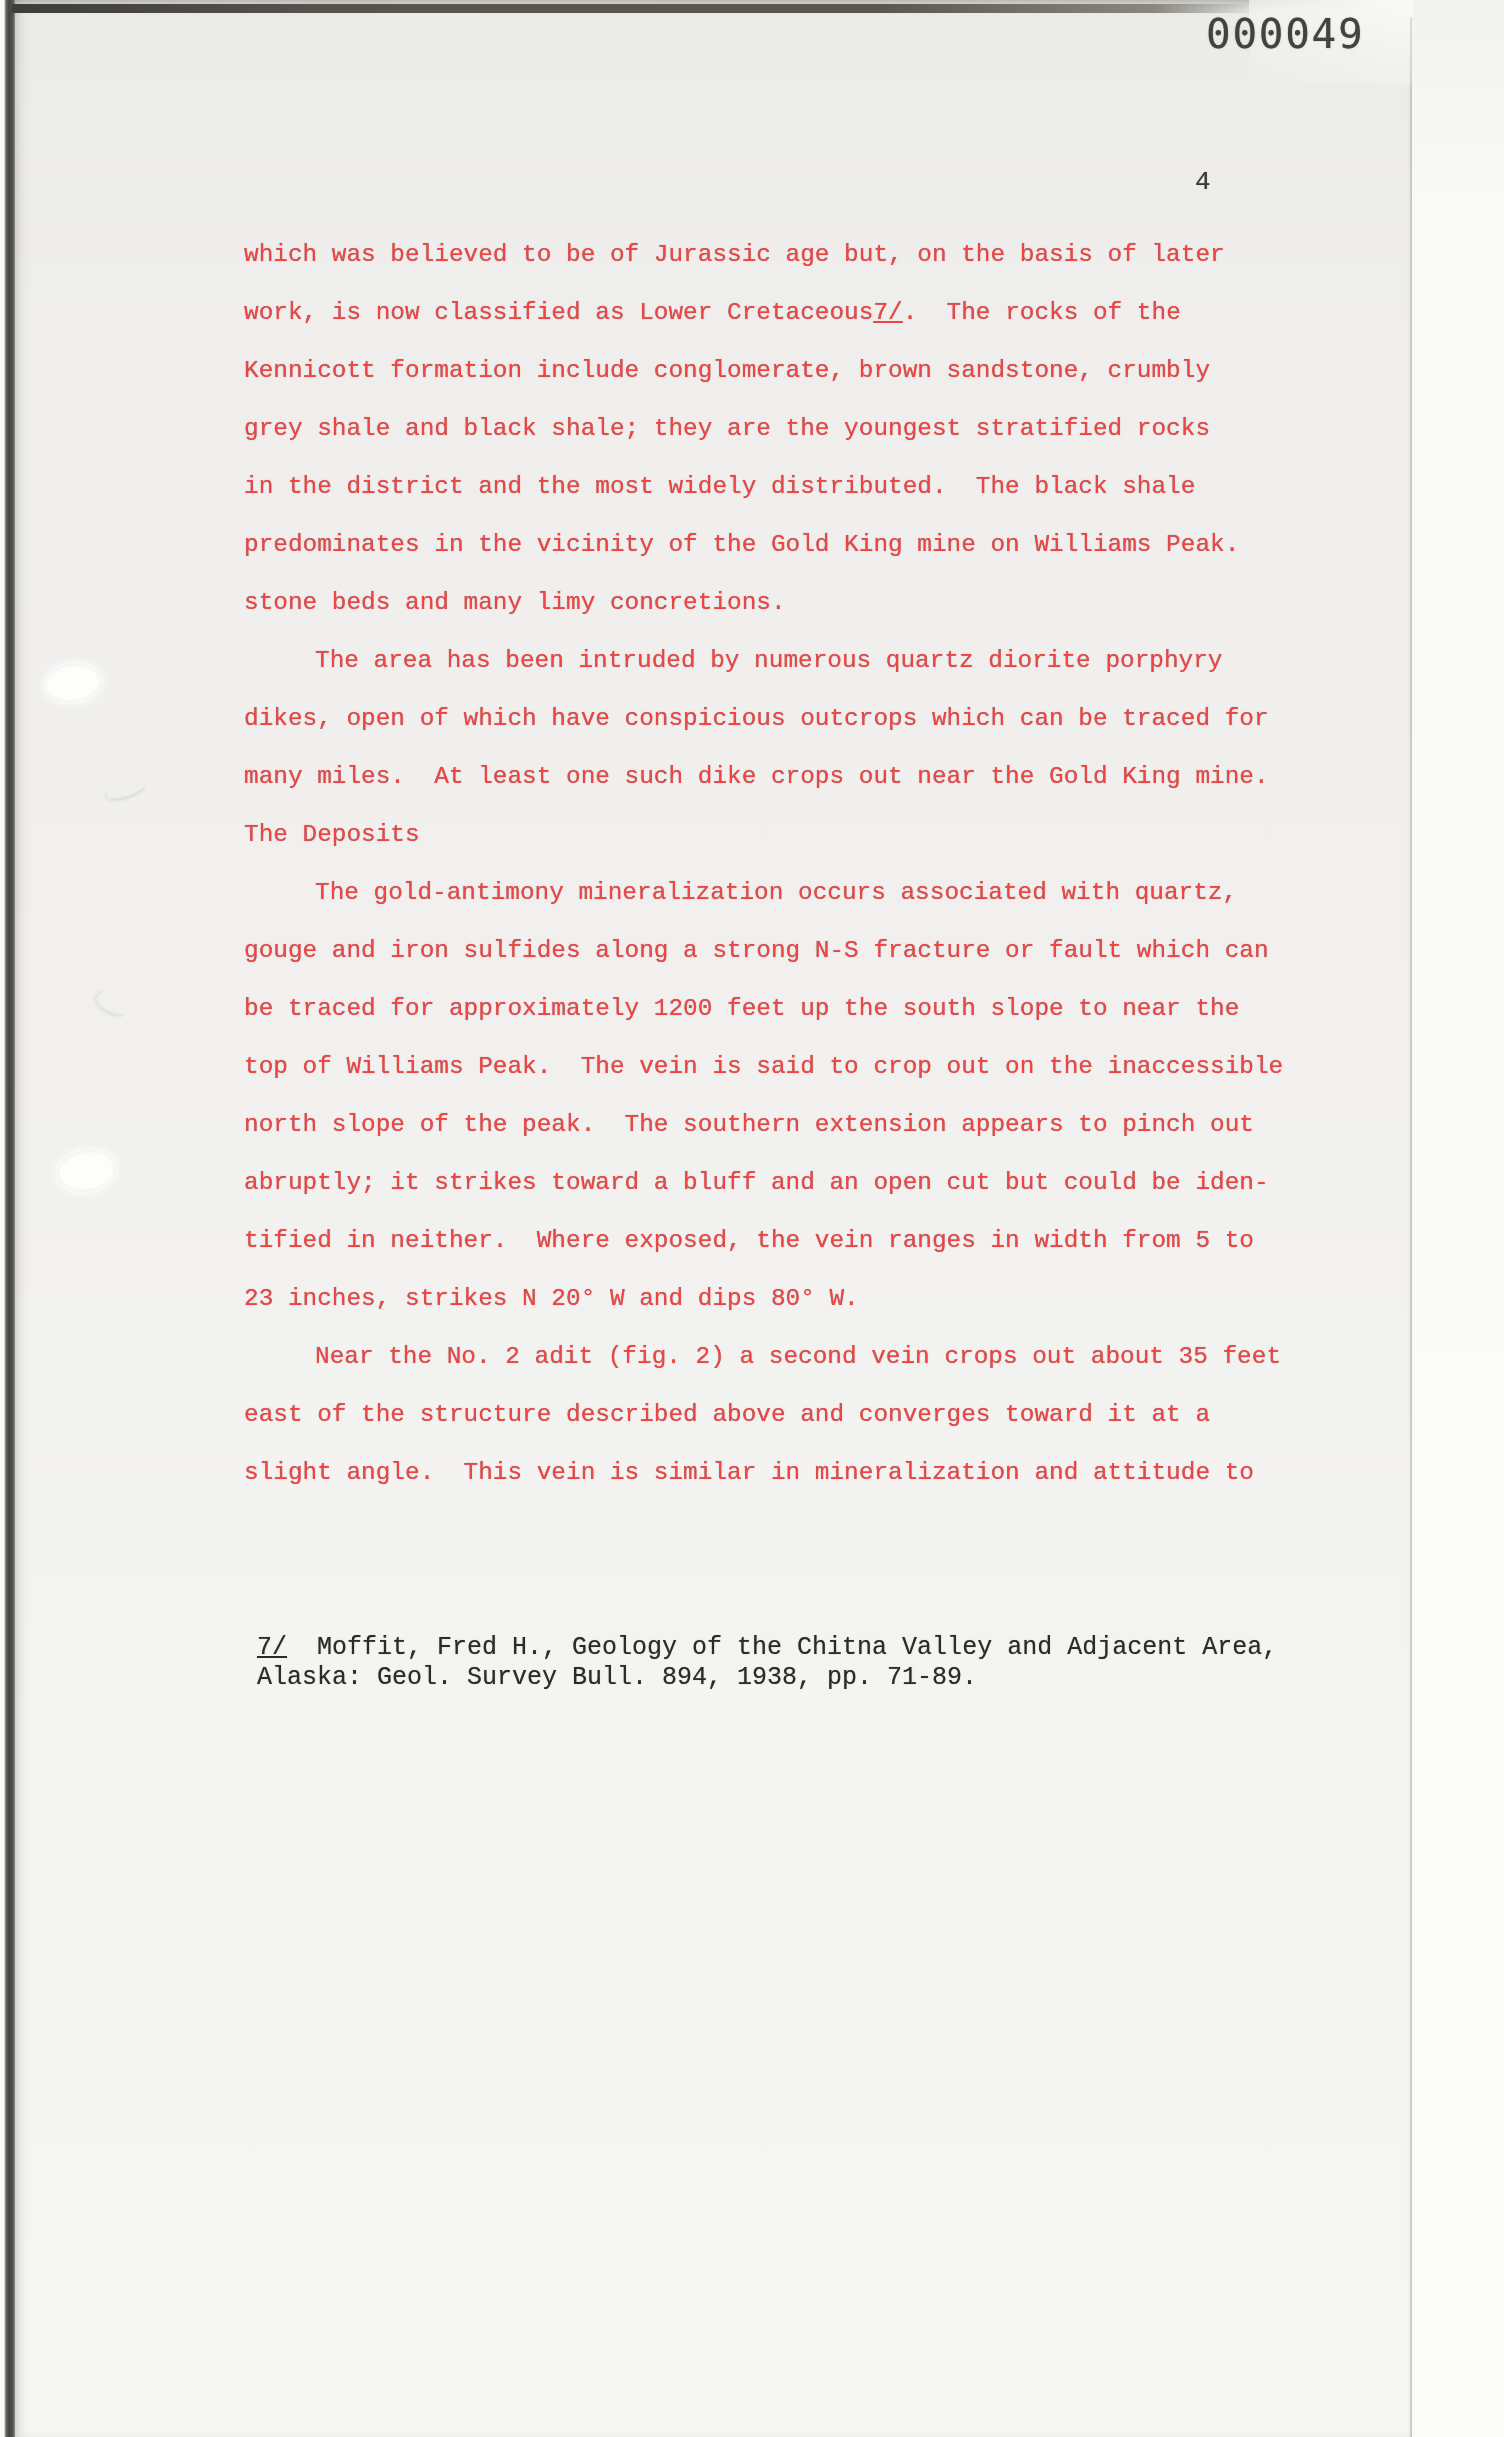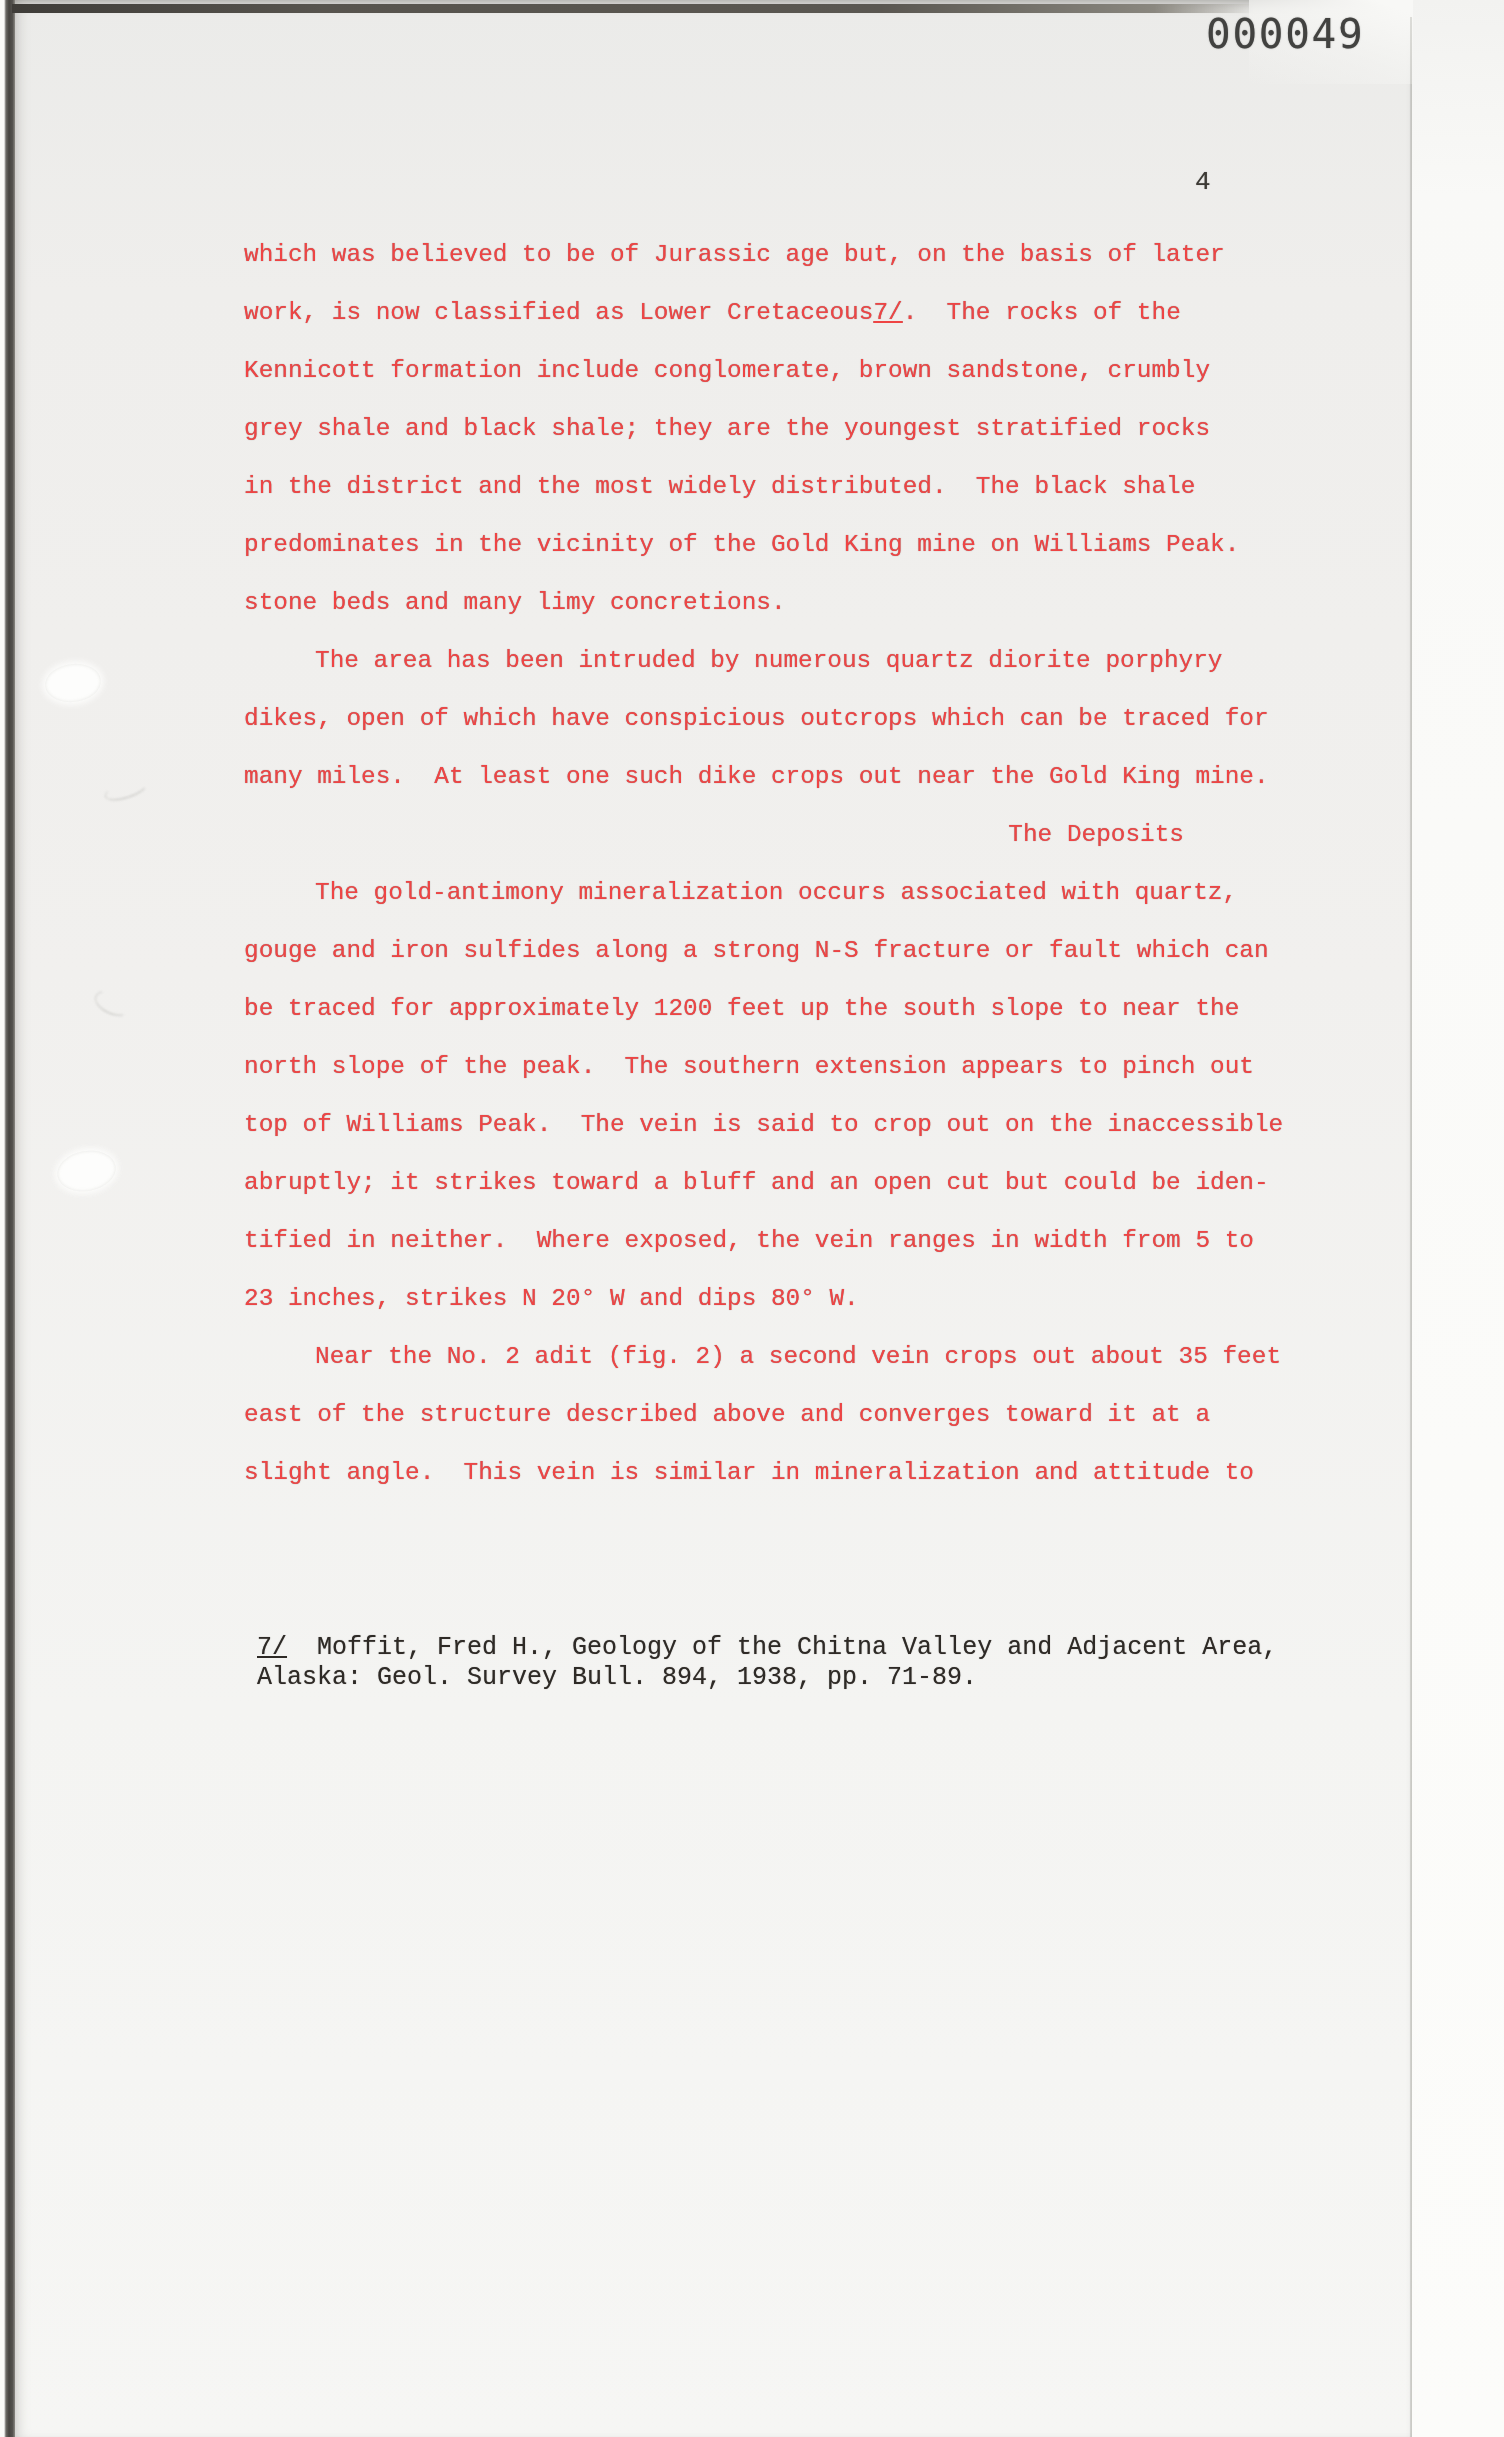--- a/index.html
+++ b/index.html
@@ -83,21 +83,21 @@
     font-size: 24.4px;
     color: #ef4444;
     text-shadow: 0 0 0.9px rgba(46,42,38,0.55);
   }
   .line {
     height: 58px;
     line-height: 58px;
     white-space: pre;
   }
   .line.indent { padding-left: 71px; }
-  .line.center { text-align: right; padding-right: 148px; }
+  .line.center { text-align: left; padding-right: 148px; }
   .marker { text-decoration: underline; }
   .footnote {
     position: absolute;
     left: 257px; top: 1633px;
     width: 1088px;
     font-size: 25px;
     color: #2e2a26;
     text-shadow: 0 0 0.9px rgba(46,42,38,0.55);
   }
   .fline {
@@ -152,22 +152,22 @@
     <div class="line">in the district and the most widely distributed.  The black shale</div>
     <div class="line">predominates in the vicinity of the Gold King mine on Williams Peak.</div>
     <div class="line">stone beds and many limy concretions.</div>
     <div class="line indent">The area has been intruded by numerous quartz diorite porphyry</div>
     <div class="line">dikes, open of which have conspicious outcrops which can be traced for</div>
     <div class="line">many miles.  At least one such dike crops out near the Gold King mine.</div>
     <div class="line center">The Deposits</div>
     <div class="line indent">The gold-antimony mineralization occurs associated with quartz,</div>
     <div class="line">gouge and iron sulfides along a strong N-S fracture or fault which can</div>
     <div class="line">be traced for approximately 1200 feet up the south slope to near the</div>
+    <div class="line">top of Williams Peak.  The vein is said to crop out on the inaccessible</div>
     <div class="line">north slope of the peak.  The southern extension appears to pinch out</div>
-    <div class="line">top of Williams Peak.  The vein is said to crop out on the inaccessible</div>
     <div class="line">abruptly; it strikes toward a bluff and an open cut but could be iden-</div>
     <div class="line">tified in neither.  Where exposed, the vein ranges in width from 5 to</div>
     <div class="line">23 inches, strikes N 20° W and dips 80° W.</div>
     <div class="line indent">Near the No. 2 adit (fig. 2) a second vein crops out about 35 feet</div>
     <div class="line">east of the structure described above and converges toward it at a</div>
     <div class="line">slight angle.  This vein is similar in mineralization and attitude to</div>
   </div>
 
   <div class="footnote">
     <div class="fline"><span class="marker">7/</span><span>  Moffit, Fred H., Geology of the Chitna Valley and Adjacent Area,</span></div>

